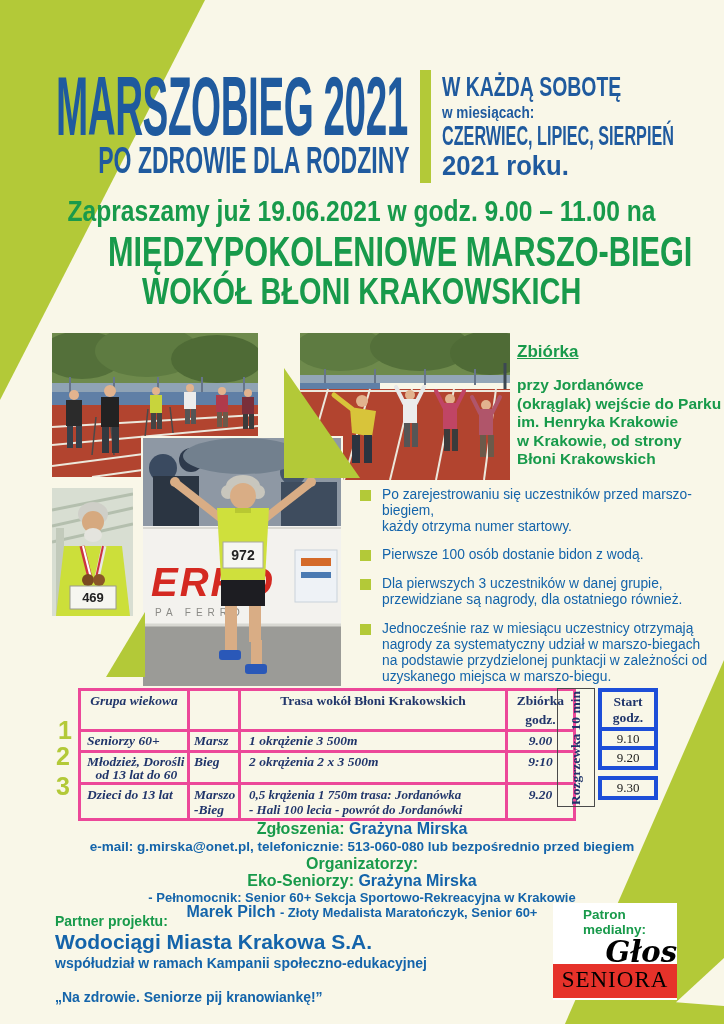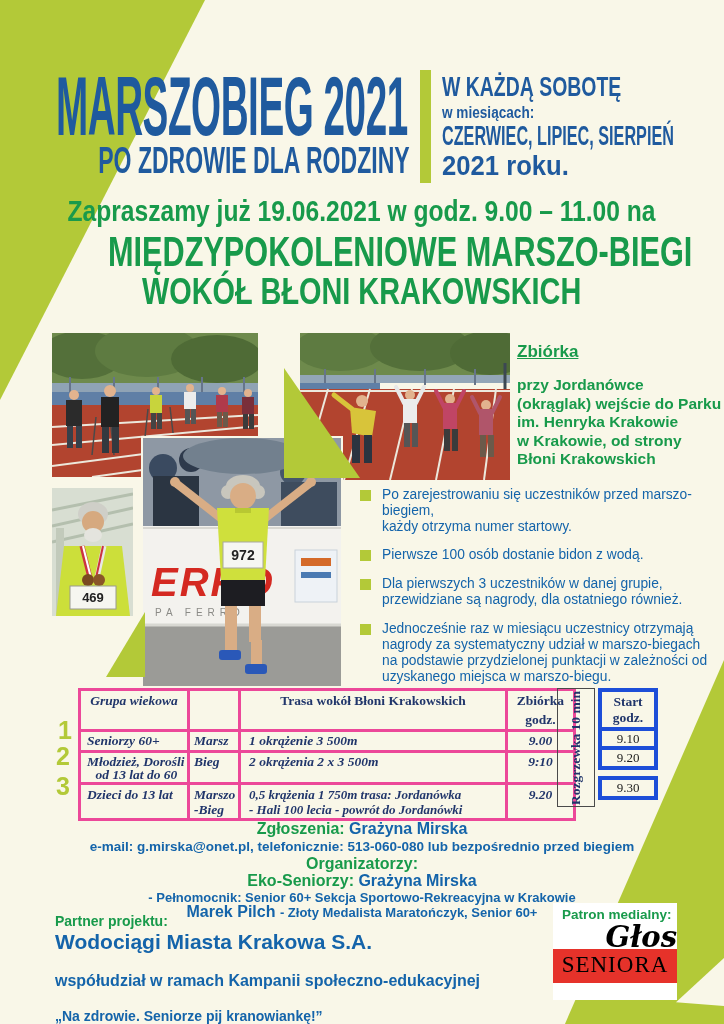--- a/index.html
+++ b/index.html
@@ -364,26 +364,26 @@
   <div class="abs ctr blue" style="left:0;top:890px;z-index:4;font-weight:bold;font-size:13px;">- Pełnomocnik: Senior 60+ Sekcja Sportowo-Rekreacyjna w Krakowie</div>
   <div class="abs ctr blue" style="left:0;top:903px;z-index:4;font-weight:bold;">
     <span style="font-size:16px;">Marek Pilch</span>
     <span> </span>
     <span style="font-size:13px;">- Złoty Medalista Maratończyk, Senior 60+</span>
   </div>
 
   <div class="abs" style="left:55px;top:913px;z-index:4;">
     <div class="green" style="font-weight:bold;font-size:14px;">Partner projektu:</div>
     <div class="blue" style="font-weight:bold;font-size:21px;margin-top:1px;">Wodociągi Miasta Krakowa S.A.</div>
-    <div class="blue" style="font-weight:bold;font-size:16px;margin-top:18px;">współudział w ramach  Kampanii społeczno-edukacyjnej</div>
+    <div class="blue" style="font-weight:bold;font-size:14px;margin-top:1px;">współudział w ramach  Kampanii społeczno-edukacyjnej</div>
     <div class="blue" style="font-weight:bold;font-size:14px;margin-top:18px;">„Na zdrowie. Seniorze pij kranowiankę!”</div>
   </div>
 
   <div class="abs" style="left:553px;top:903px;width:124px;height:97px;background:#ffffff;z-index:4;">
-    <div class="green" style="font-weight:bold;font-size:13.5px;padding:4px 0 0 9px;">Patron medialny:</div>
+    <div class="green" style="font-weight:bold;font-size:13.5px;padding:4px 0 0 22px;margin-left:8px;">Patron medialny:</div>
     <div style="position:relative;height:70px;">
       <div class="abs" style="left:0;top:27px;width:124px;height:34px;background:#e6322a;"></div>
       <div class="abs" style="left:0;top:30px;width:124px;text-align:center;color:#000000;font-family:'Liberation Serif',serif;font-size:23px;letter-spacing:1px;">SENIORA</div>
       <div class="abs" style="right:0;top:-2px;color:#000000;font-family:'DejaVu Serif',serif;font-style:italic;font-weight:bold;font-size:29px;">Głos</div>
     </div>
   </div>
 
 </div>
 
 </body></html>

